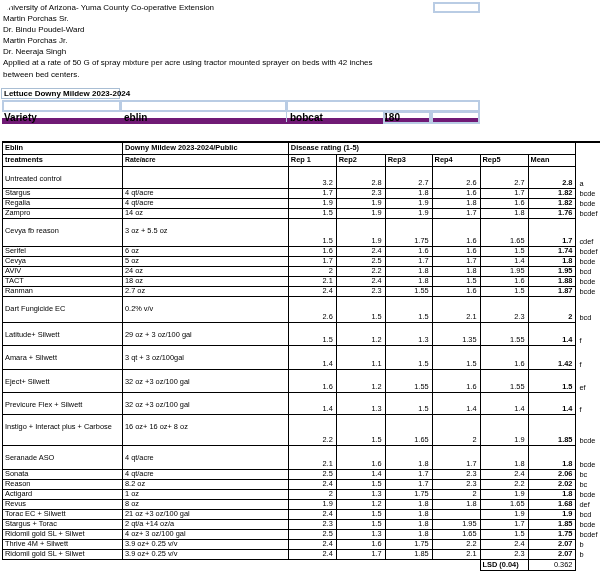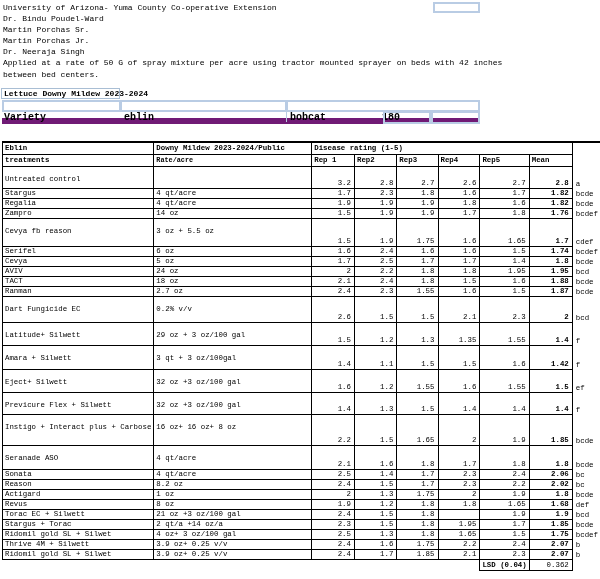--- a/index.html
+++ b/index.html
@@ -1,19 +1,19 @@
 <!DOCTYPE html>
 <html><head>
 <meta charset="utf-8">
 <style>
   * { box-sizing: border-box; }
   html, body { margin: 0; padding: 0; background: #fff; }
   .page {
     position: relative; width: 600px; height: 579px; background: #ffffff;
-    font-family: Liberation Mono, monospace; color: #000; overflow: hidden;
+    font-family: Liberation Sans, sans-serif; color: #000; overflow: hidden; border-radius: 29px;
   }
   
   .top-block { position: absolute; left: 3px; top: 2px; font-size: 8px; line-height: 11.1px; }
   
   .cellbox { position: absolute; border: 2px solid #b9cce4; background: #fff; }
   
   .title-box { position: absolute; left: 1px; top: 88px; width: 119px; height: 11px; border: 1px solid #a9bed4; }
   .title-box .ttl { position: absolute; left: 2px; top: 0px; font-size: 8px; font-weight: bold; white-space: nowrap; }
   
   .variety-row { position: absolute; left: 2px; top: 111px; width: 478px; height: 13px;
@@ -39,22 +39,22 @@
   .main th.nob, .main td.nob { border: none; }
   .main td.grp { border: none; padding-left: 3px; vertical-align: bottom; }
 </style>
 </head>
 <body>
 
 <div class="page">
 
   <div class="top-block">
     <div>University of Arizona- Yuma County Co-operative Extension</div>
+    <div>Martin Porchas Sr.</div>
     <div>Dr. Bindu Poudel-Ward</div>
-    <div>Martin Porchas Sr.</div>
     <div>Martin Porchas Jr.</div>
     <div>Dr. Neeraja Singh</div>
     <div>Applied at a rate of 50 G of spray mixture per acre using tractor mounted sprayer on beds with 42 inches</div>
     <div>between bed centers.</div>
   </div>
 
   <div class="cellbox" style="left:433px; top:2px; width:47px; height:11px;"></div>
 
   <div class="title-box">
     <span class="ttl">Lettuce Downy Mildew 2023-2024</span>

